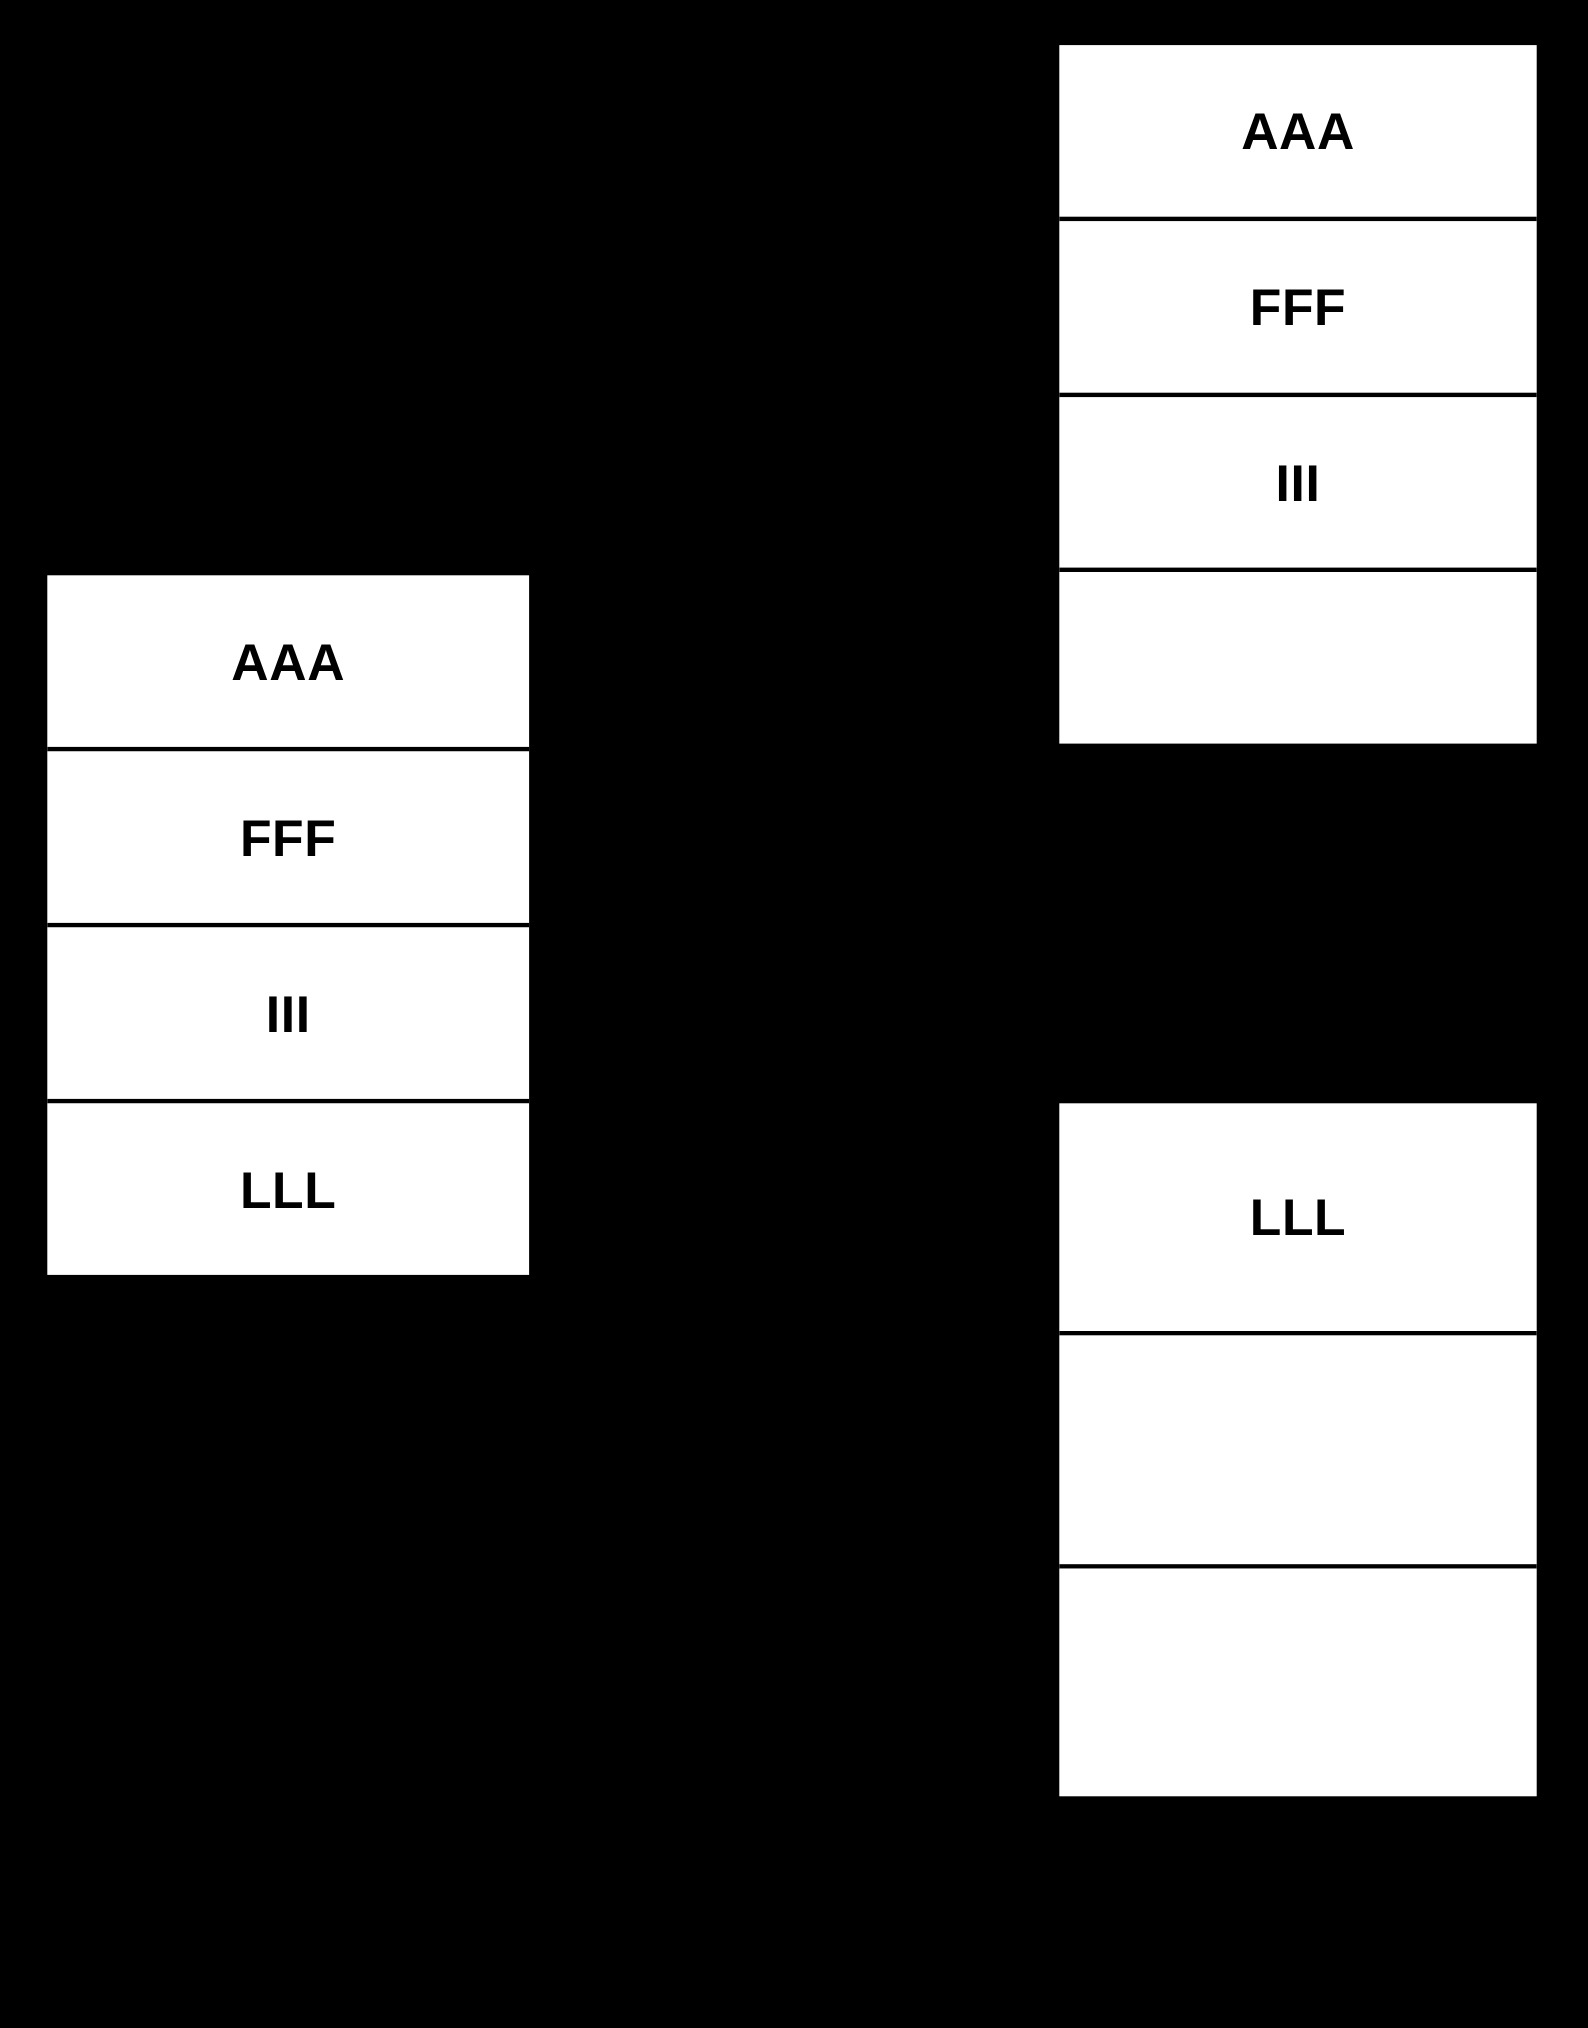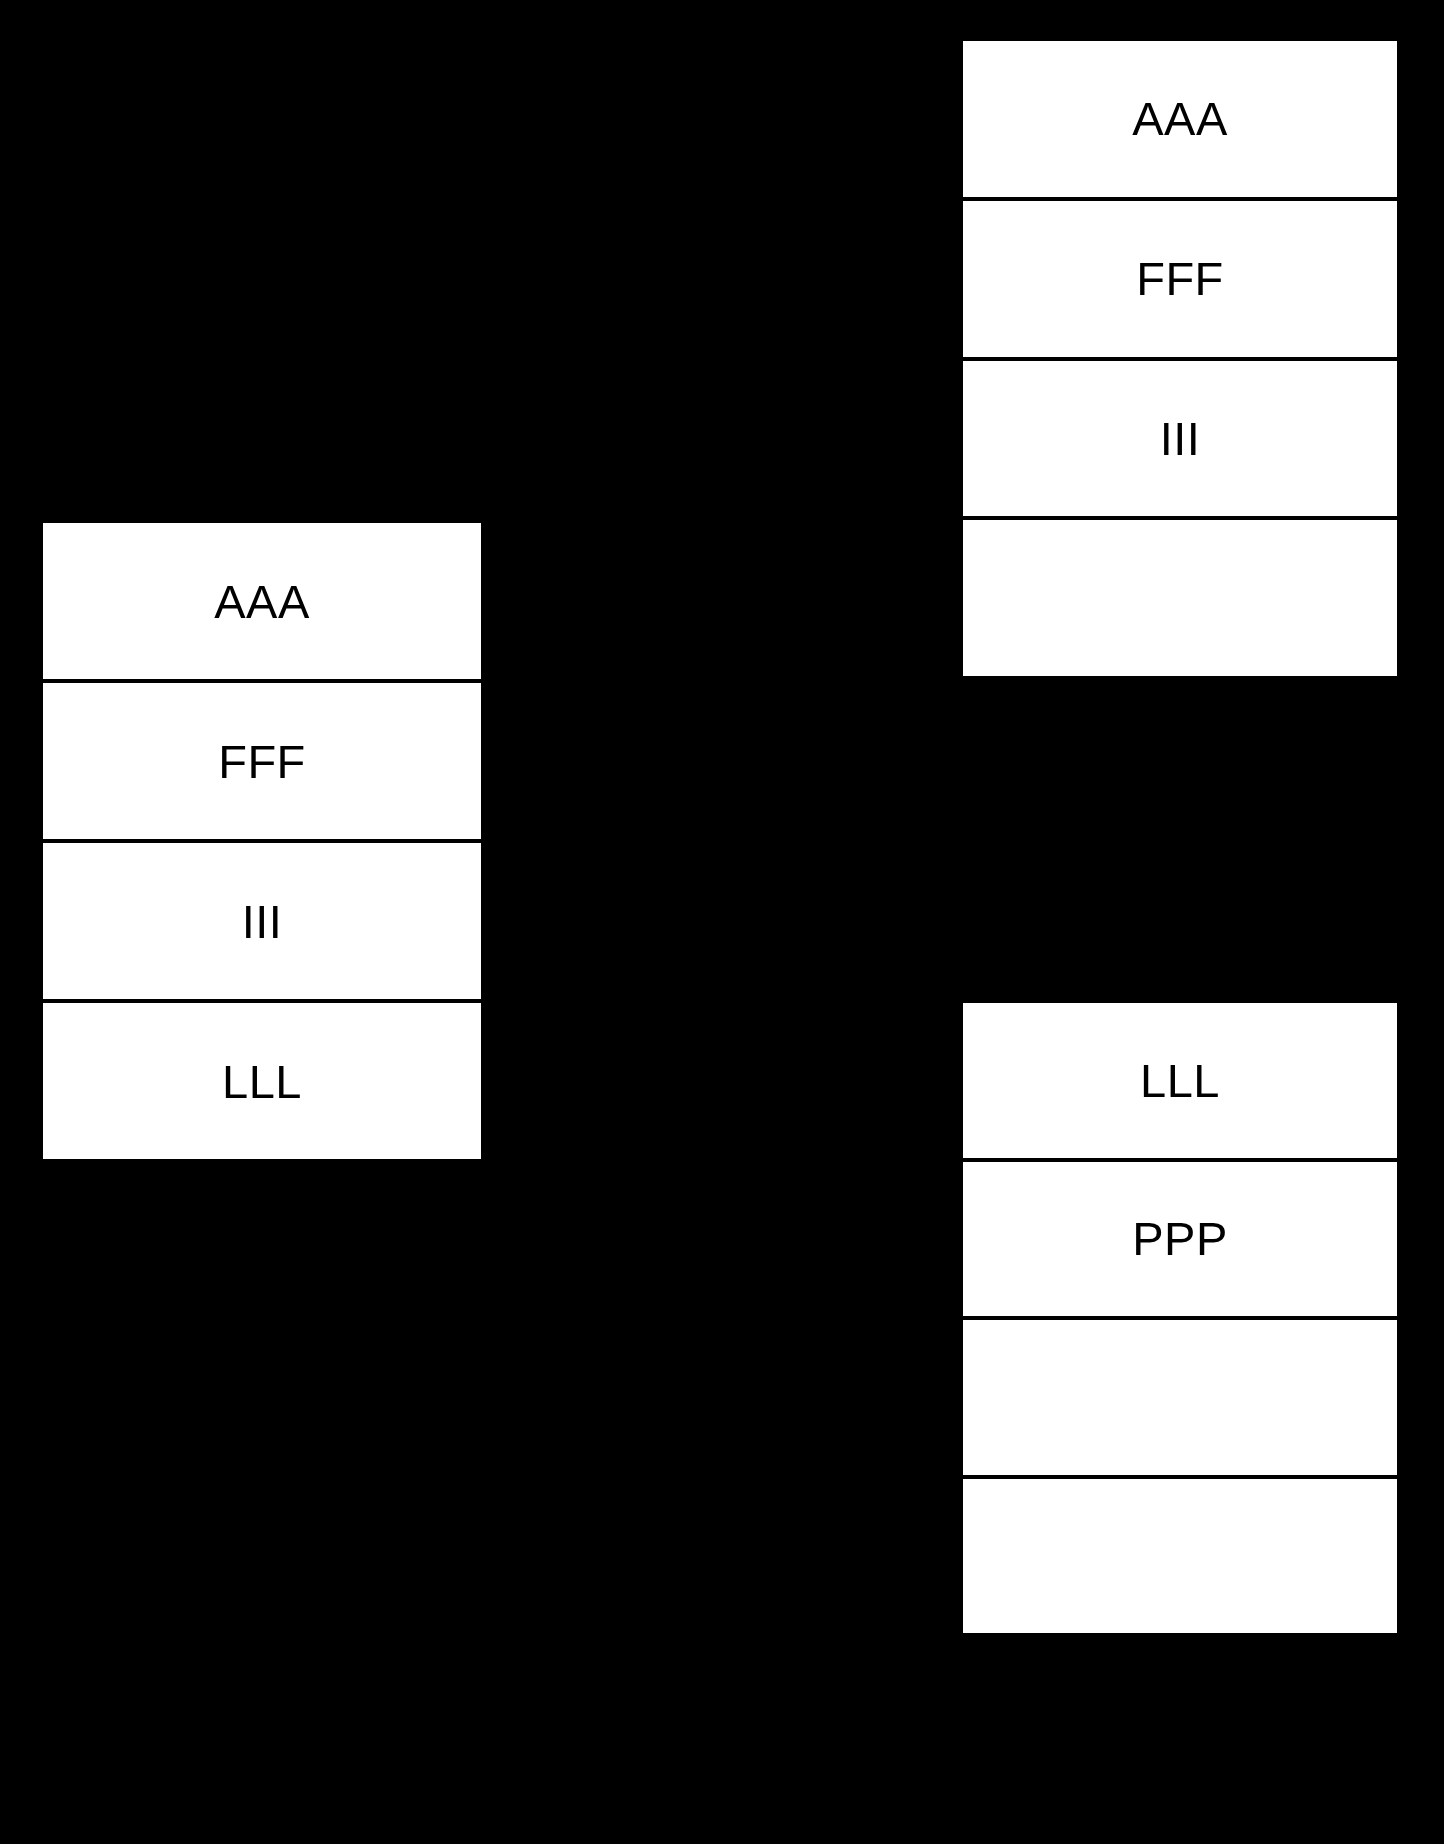--- a/index.html
+++ b/index.html
@@ -31,21 +31,21 @@
     flex-direction: column;
   }
   .cell {
     background: #ffffff;
     color: #000000;
     box-sizing: border-box;
     display: flex;
     align-items: center;
     justify-content: center;
     font-size: 47px;
-    font-weight: 400;
+    font-weight: 700;
     letter-spacing: 0.5px;
     line-height: 1;
     border-bottom: 4px solid #000000;
     flex: 1 1 0;
     overflow: hidden;
   }
   .cell:last-child {
     border-bottom: 0;
   }
   .cell.empty {
@@ -90,18 +90,17 @@
 
   <div class="stack" id="stack-top-right">
     <div class="cell">AAA</div>
     <div class="cell">FFF</div>
     <div class="cell">III</div>
     <div class="cell empty"></div>
   </div>
 
   <div class="stack" id="stack-bottom-right">
     <div class="cell">LLL</div>
-    <div class="cell">PPP</div>
     <div class="cell empty"></div>
     <div class="cell empty"></div>
   </div>
 
 </div>
 
 </body></html>

